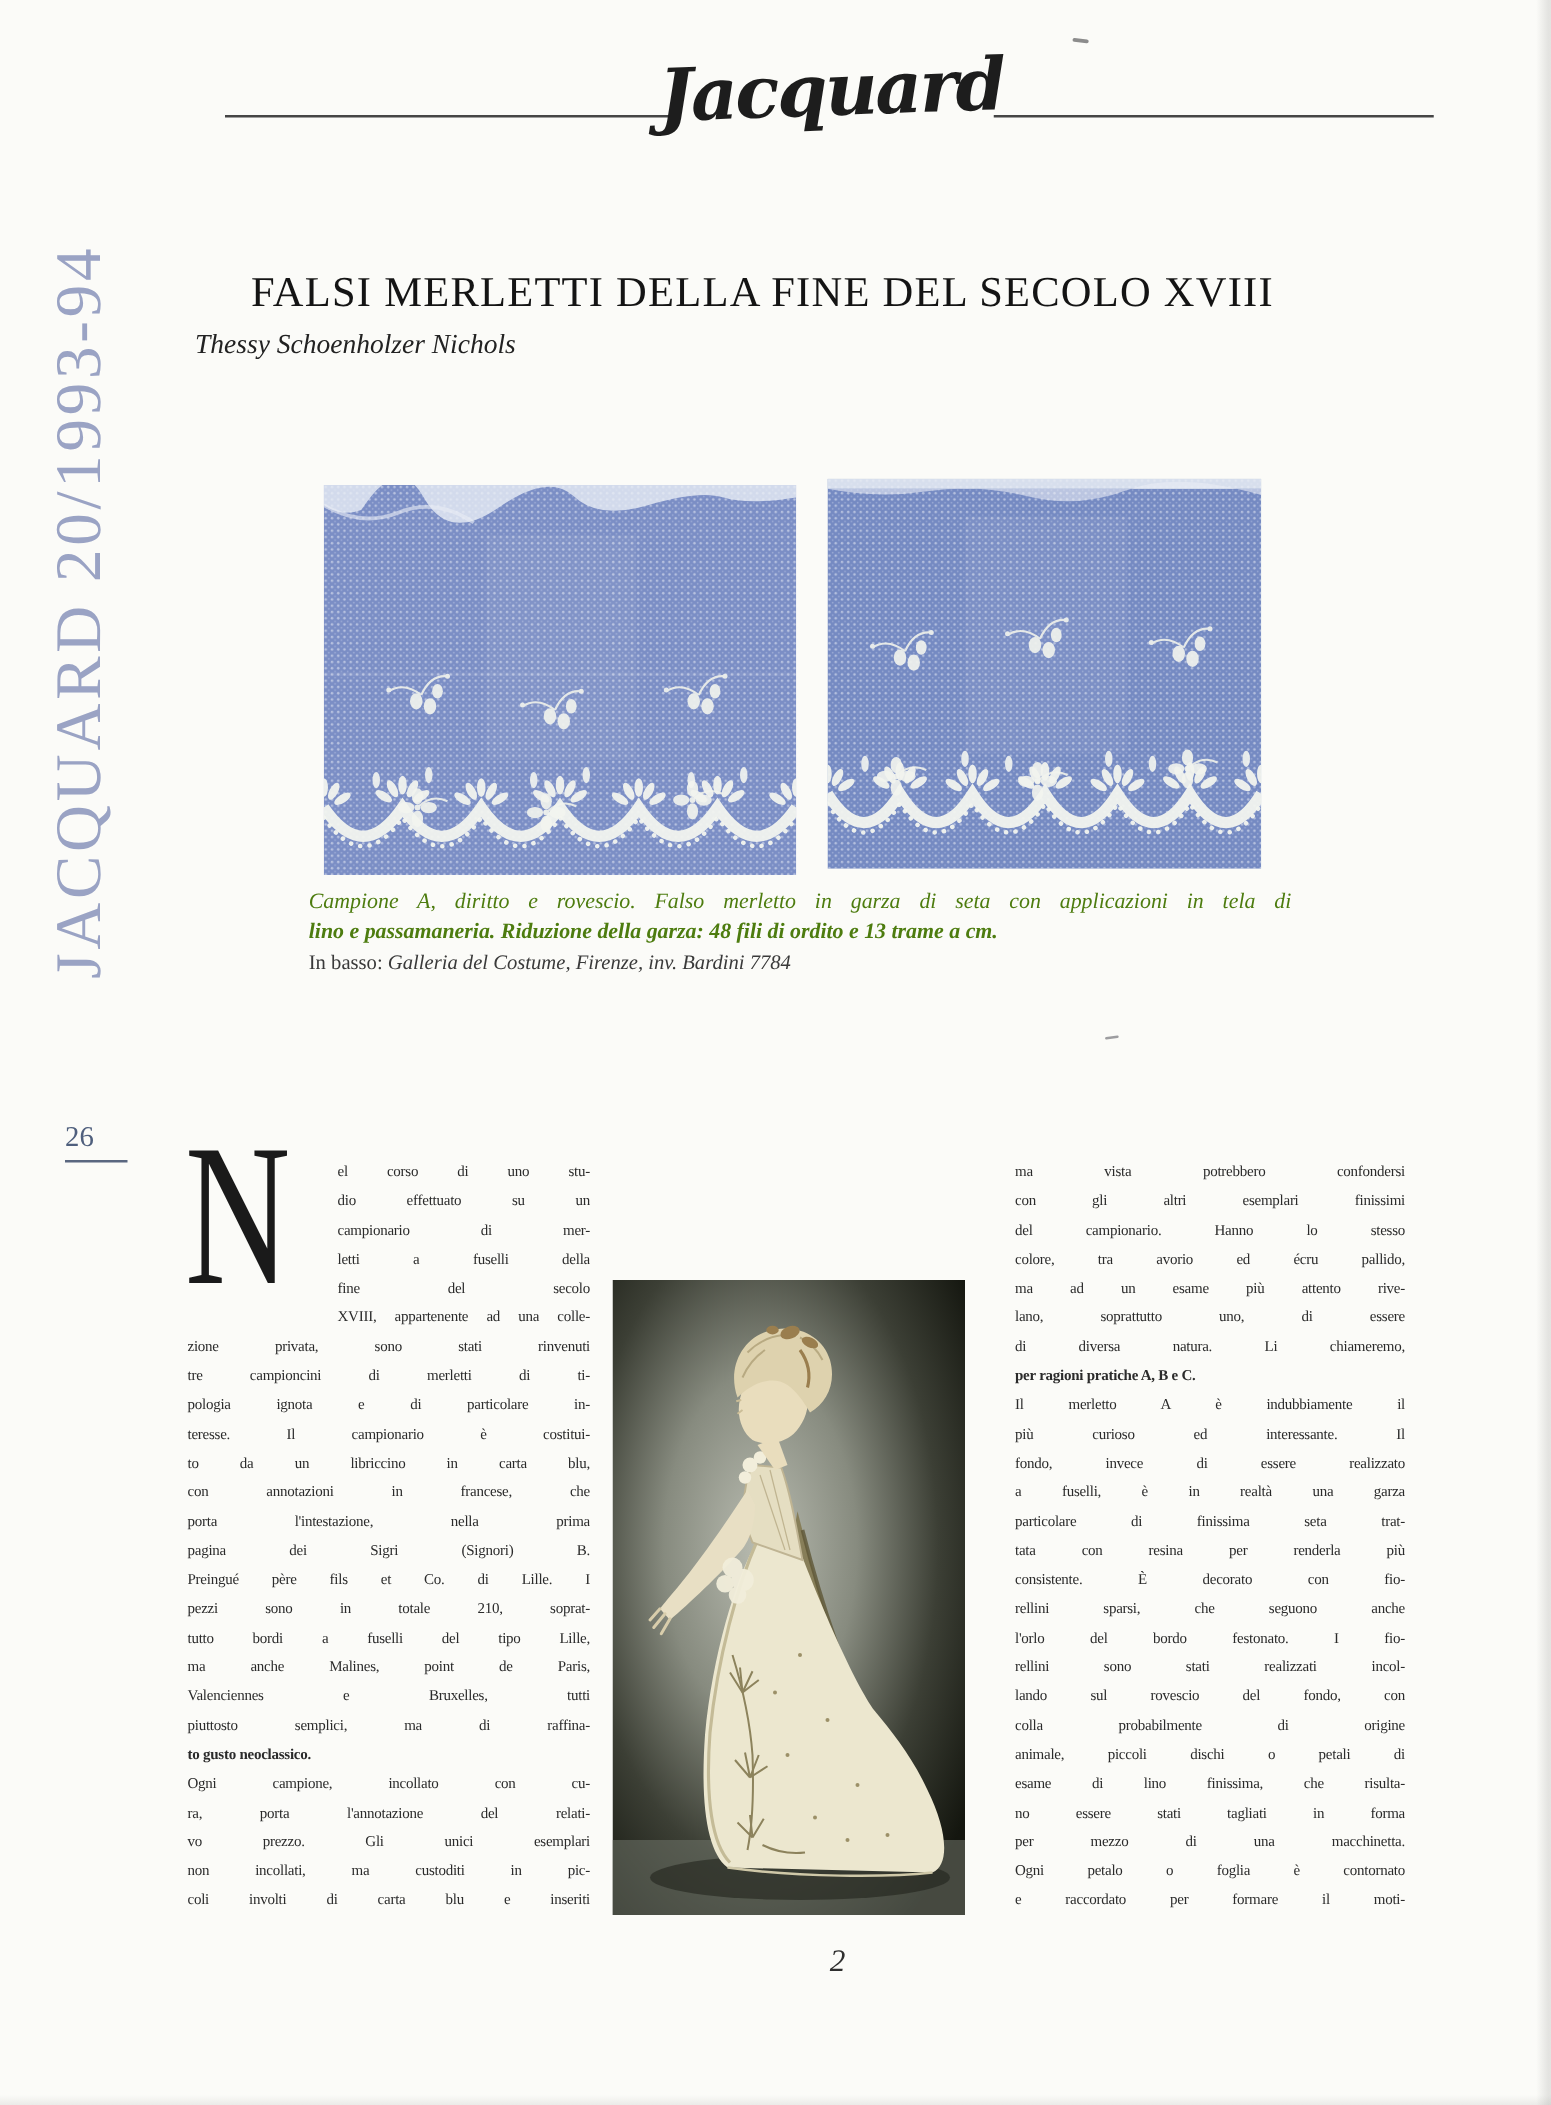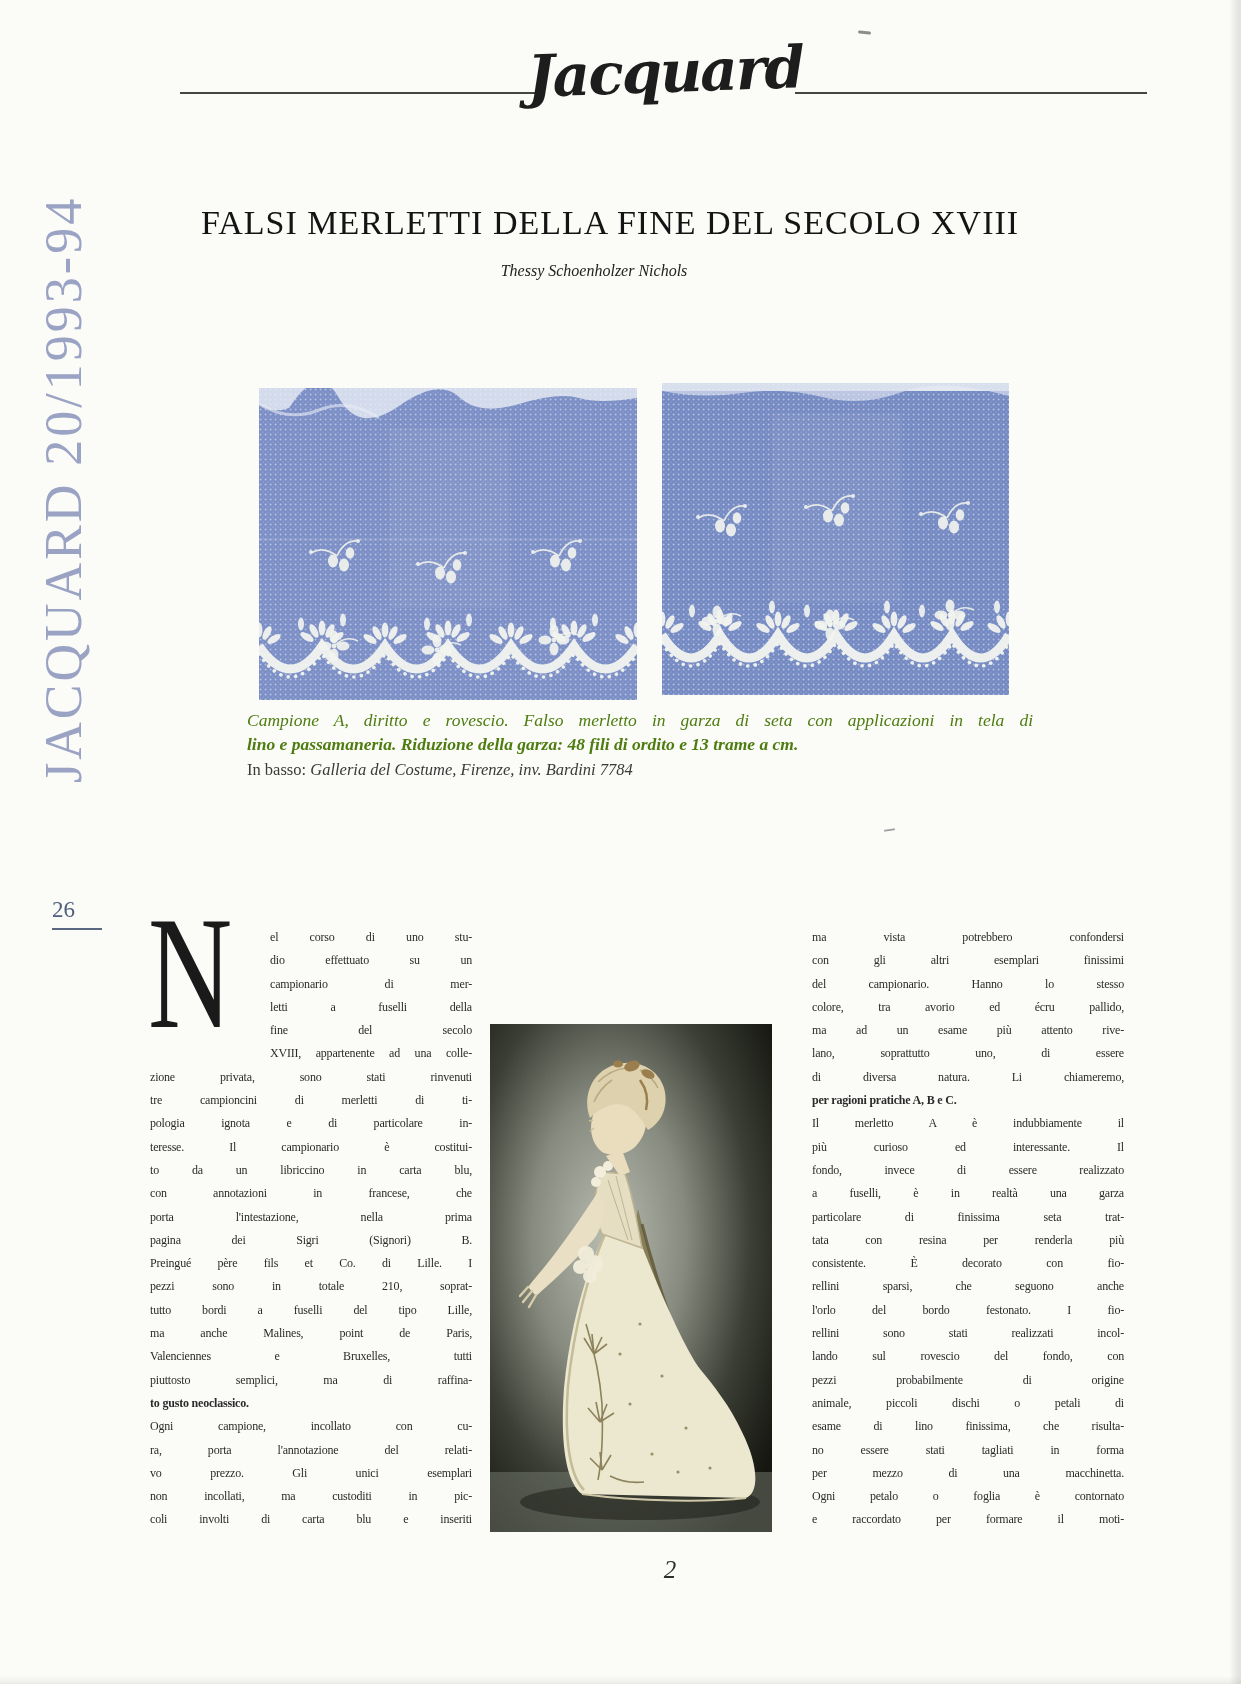--- a/index.html
+++ b/index.html
@@ -28,26 +28,26 @@
   .rule{position:absolute;height:2px;background:#454545;top:92px;}
   .rule-left{left:180px;width:356px;}
   .rule-right{left:795px;width:352px;}
   .header-script{
     position:absolute;left:525px;top:38px;width:280px;text-align:center;
     font-family:"DejaVu Serif",serif;font-style:italic;font-weight:bold;
     font-size:58px;color:#1d1d1d;letter-spacing:-2px;transform:rotate(-2deg);
   }
   
   .title{
-    position:absolute;left:140px;top:204px;width:940px;text-align:center;
+    position:absolute;left:140px;top:216px;width:940px;text-align:center;
     font-size:34px;letter-spacing:1px;color:#141414;
   }
   .author{
-    position:absolute;left:124px;top:262px;width:940px;text-align:center;
-    font-style:italic;font-size:16px;color:#222;
+    position:absolute;left:156px;top:262px;width:940px;
+    font-style:italic;font-size:22px;color:#222;
   }
   
   .lace{position:absolute;top:388px;}
   .lace.left{left:259px;}
   .lace.right{left:662px;top:383px;}
   .lace svg{display:block;}
   
   .caption{
     position:absolute;left:247px;top:708px;width:786px;
     font-style:italic;font-size:17.5px;line-height:24px;color:#4d7c0f;
@@ -246,21 +246,21 @@
         <div class="bl">più curioso ed interessante. Il</div>
         <div class="bl">fondo, invece di essere realizzato</div>
         <div class="bl">a fuselli, è in realtà una garza</div>
         <div class="bl">particolare di finissima seta trat-</div>
         <div class="bl">tata con resina per renderla più</div>
         <div class="bl">consistente. È decorato con fio-</div>
         <div class="bl">rellini sparsi, che seguono anche</div>
         <div class="bl">l'orlo del bordo festonato. I fio-</div>
         <div class="bl">rellini sono stati realizzati incol-</div>
         <div class="bl">lando sul rovescio del fondo, con</div>
-        <div class="bl">pezzi probabilmente di origine</div>
+        <div class="bl">colla probabilmente di origine</div>
         <div class="bl">animale, piccoli dischi o petali di</div>
         <div class="bl">esame di lino finissima, che risulta-</div>
         <div class="bl">no essere stati tagliati in forma</div>
         <div class="bl">per mezzo di una macchinetta.</div>
         <div class="bl">Ogni petalo o foglia è contornato</div>
         <div class="bl">e raccordato per formare il moti-</div>
       </div>
   </div>
 
   <div class="mannequin">

